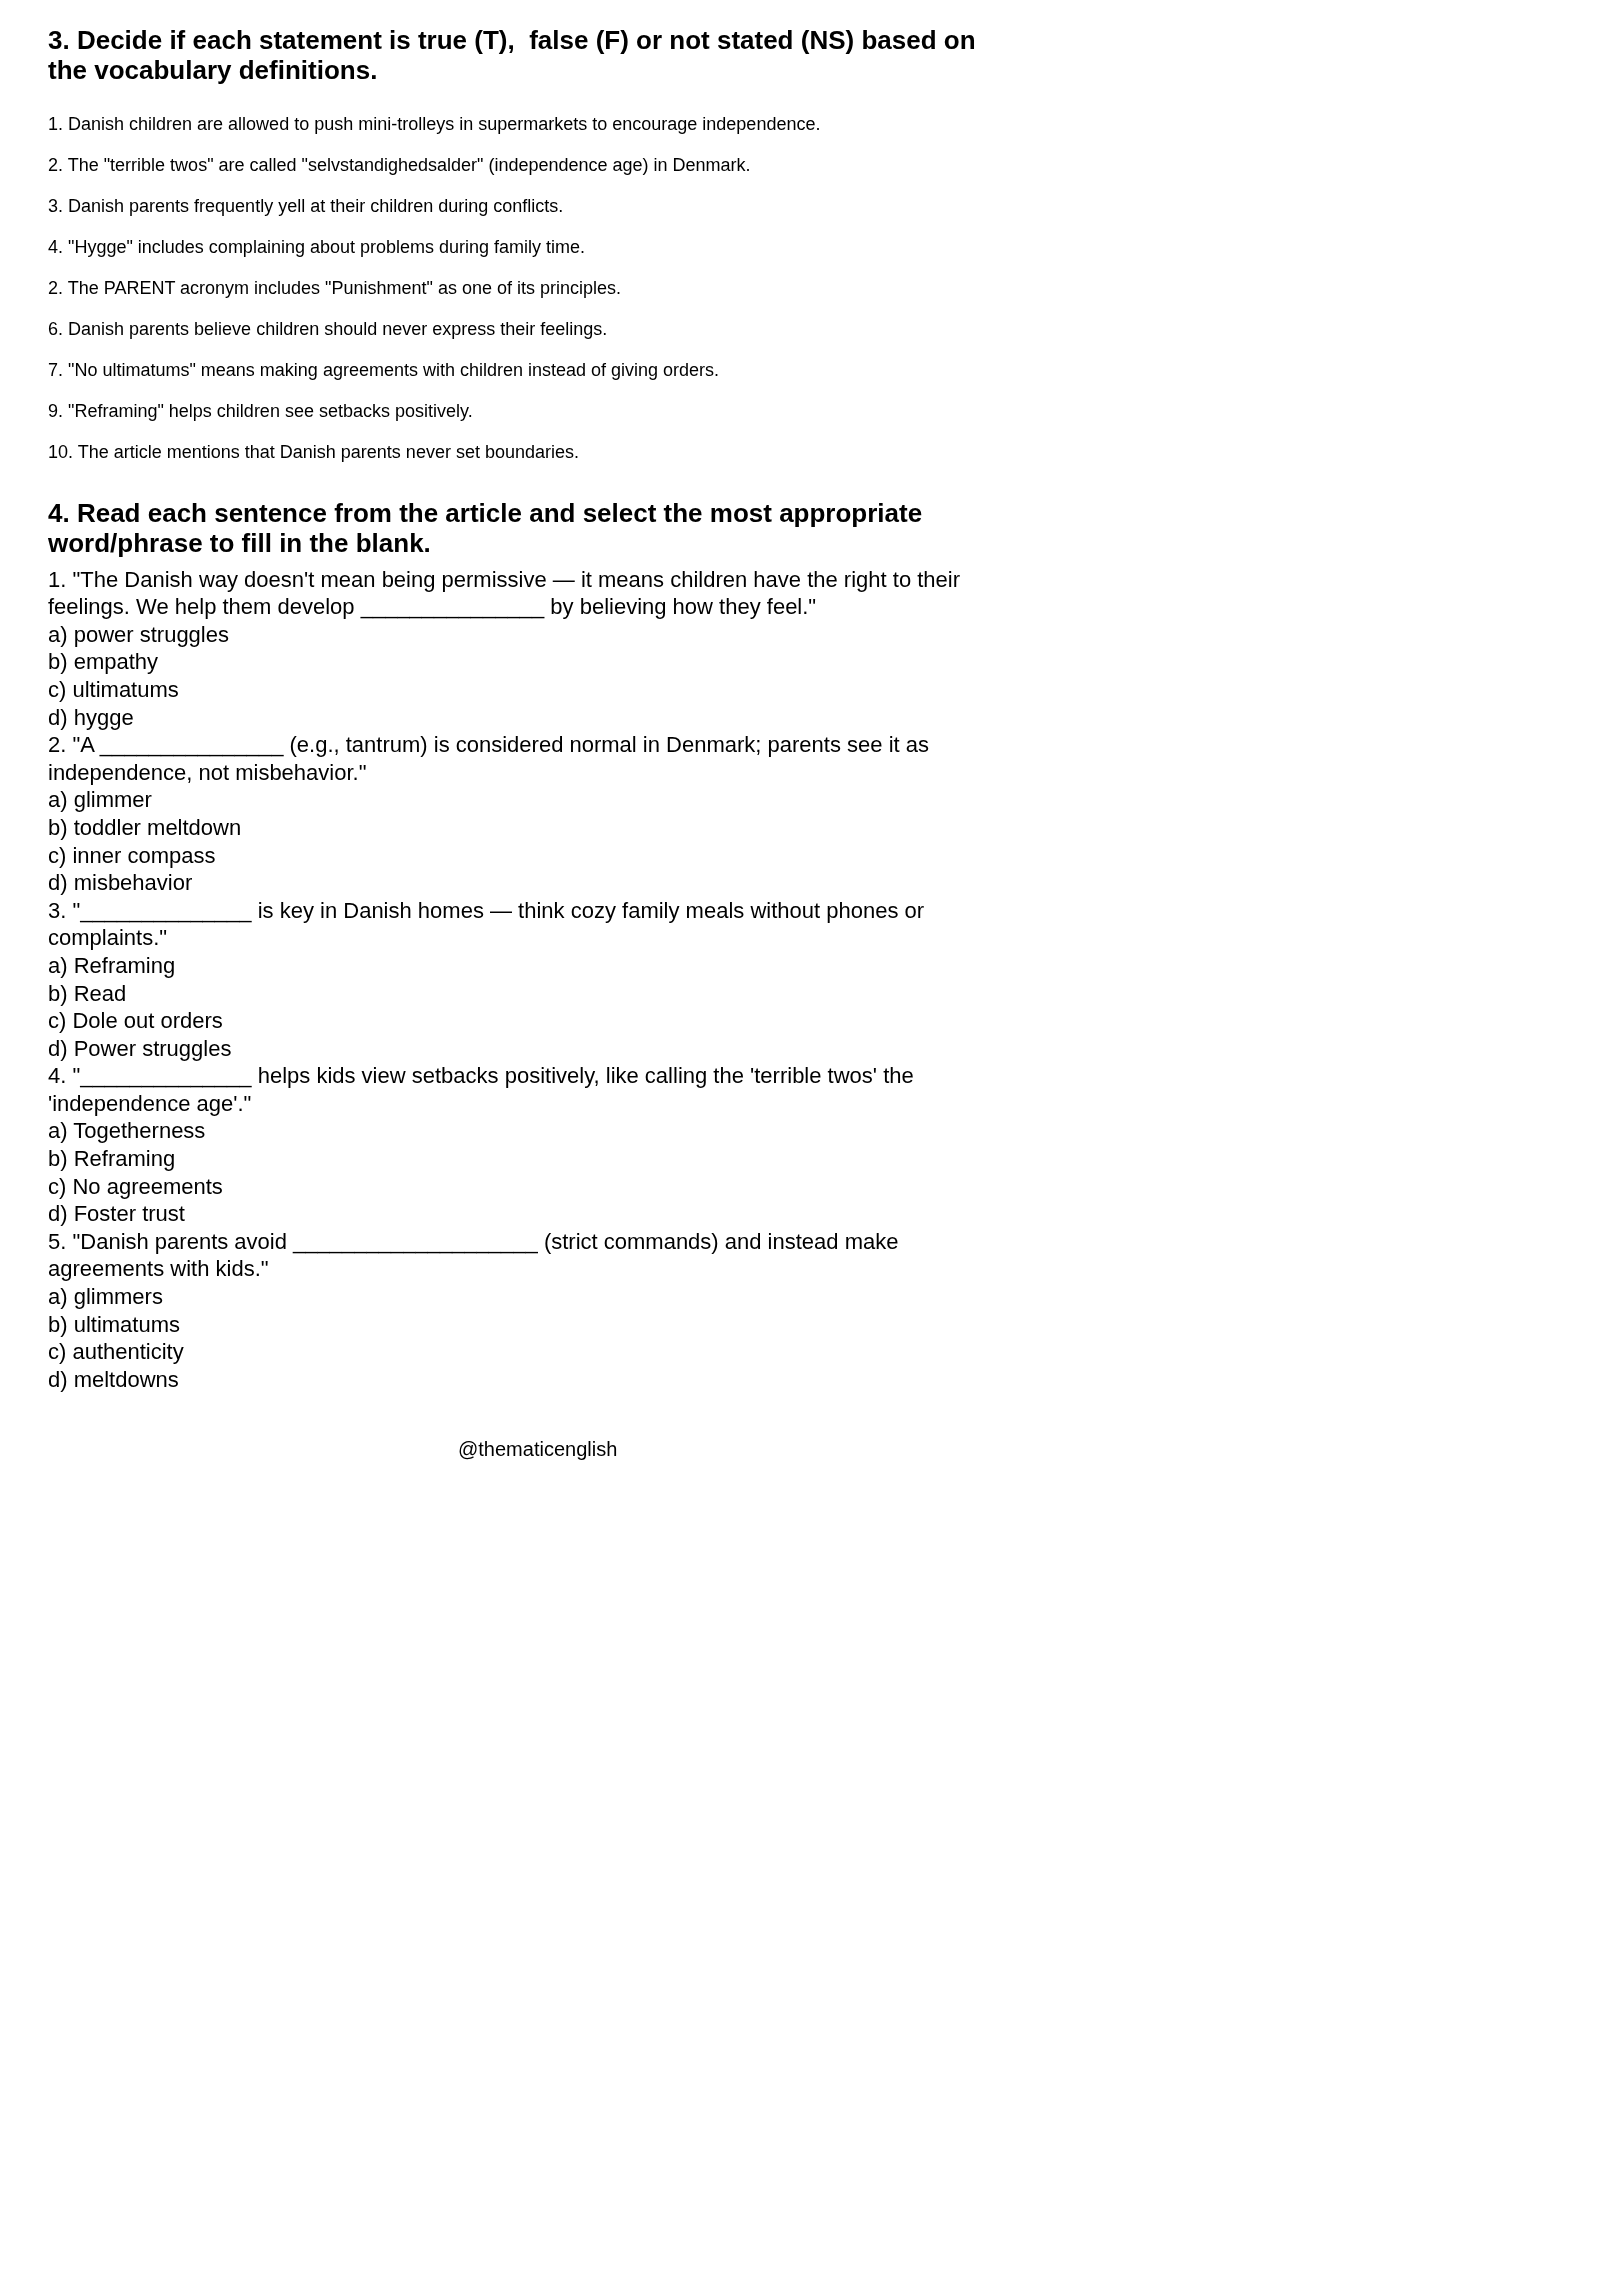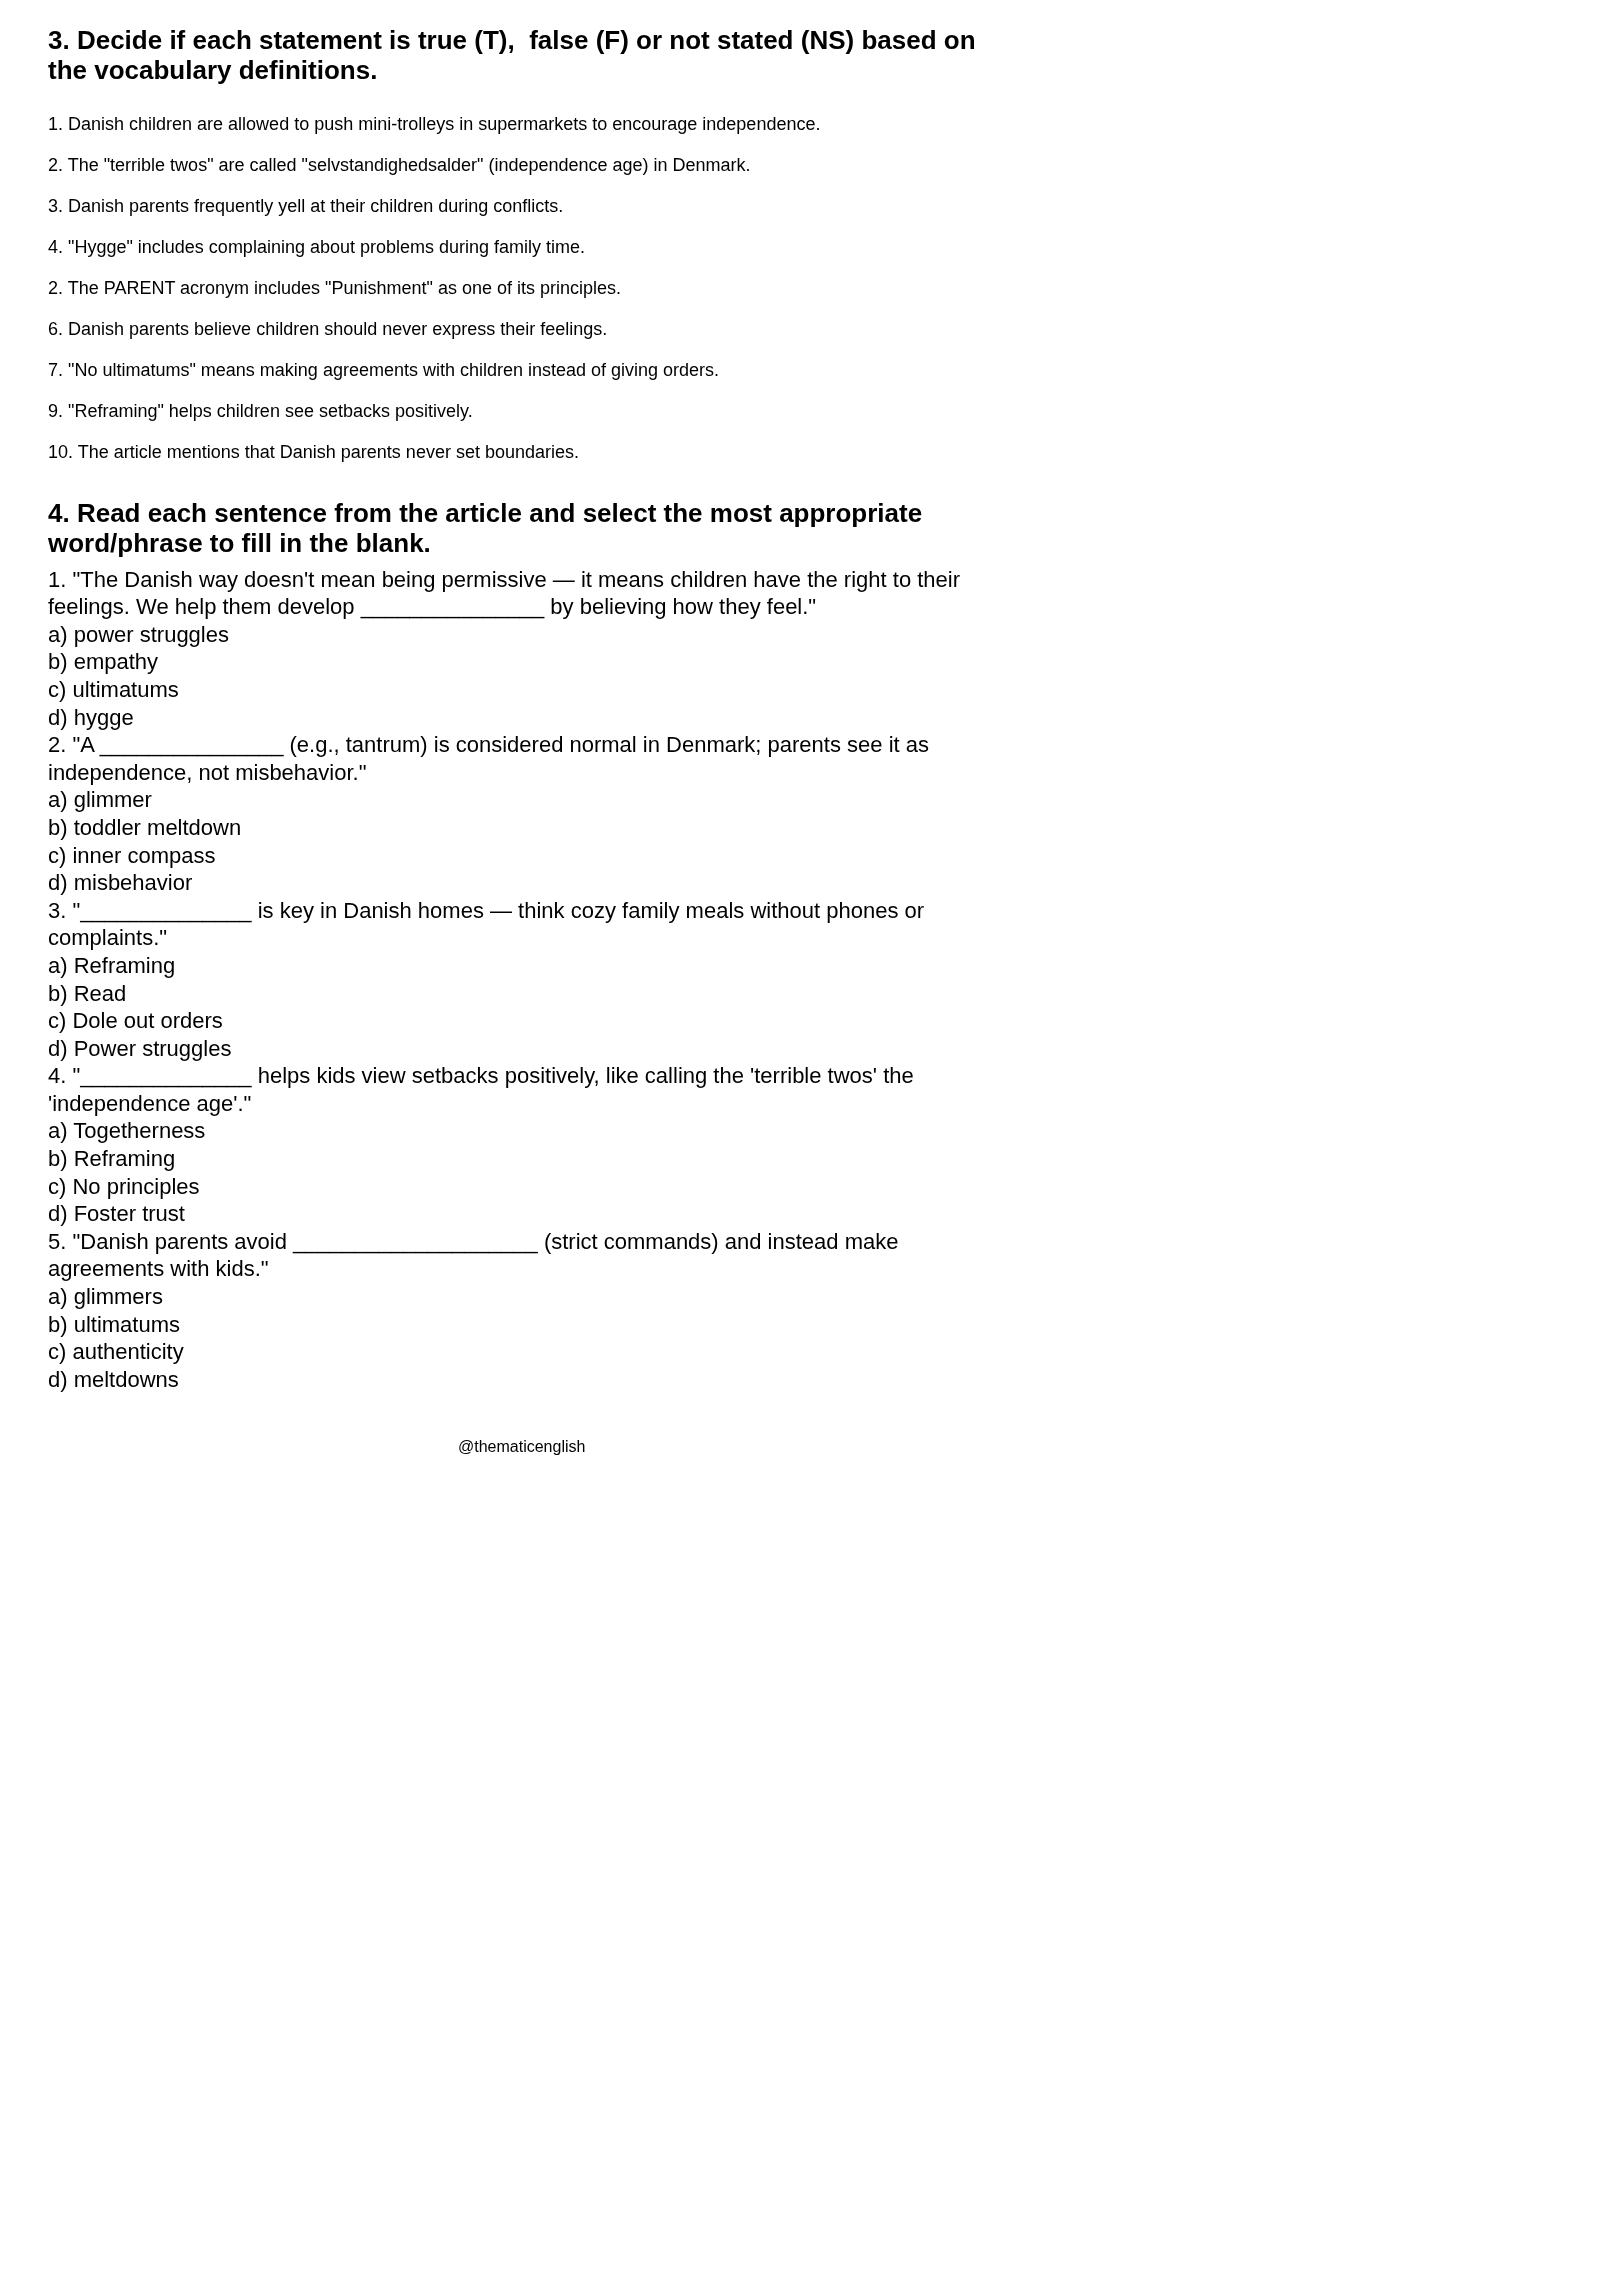--- a/index.html
+++ b/index.html
@@ -46,21 +46,21 @@
   .questions p {
     font-size: 22px;
     line-height: 27.6px;
     margin: 0;
     max-width: 970px;
   }
   .footer-handle {
     position: absolute;
     left: 458px;
     top: 1438px;
-    font-size: 16px;
+    font-size: 20px;
     color: #000000;
   }
 </style>
 </head>
 <body>
 
 <div class="page">
   <div class="content">
 
     <h2 class="section-heading">3. Decide if each statement is true (T),&nbsp; false (F) or not stated (NS) based on the vocabulary definitions.</h2>
@@ -102,21 +102,21 @@
         <p>a) Reframing</p>
         <p>b) Read</p>
         <p>c) Dole out orders</p>
         <p>d) Power struggles</p>
       </div>
 
       <div>
         <p>4. "______________ helps kids view setbacks positively, like calling the 'terrible twos' the 'independence age'."</p>
         <p>a) Togetherness</p>
         <p>b) Reframing</p>
-        <p>c) No principles</p>
+        <p>c) No agreements</p>
         <p>d) Foster trust</p>
       </div>
 
       <div>
         <p>5. "Danish parents avoid ____________________ (strict commands) and instead make agreements with kids."</p>
         <p>a) glimmers</p>
         <p>b) ultimatums</p>
         <p>c) authenticity</p>
         <p>d) meltdowns</p>
       </div>

